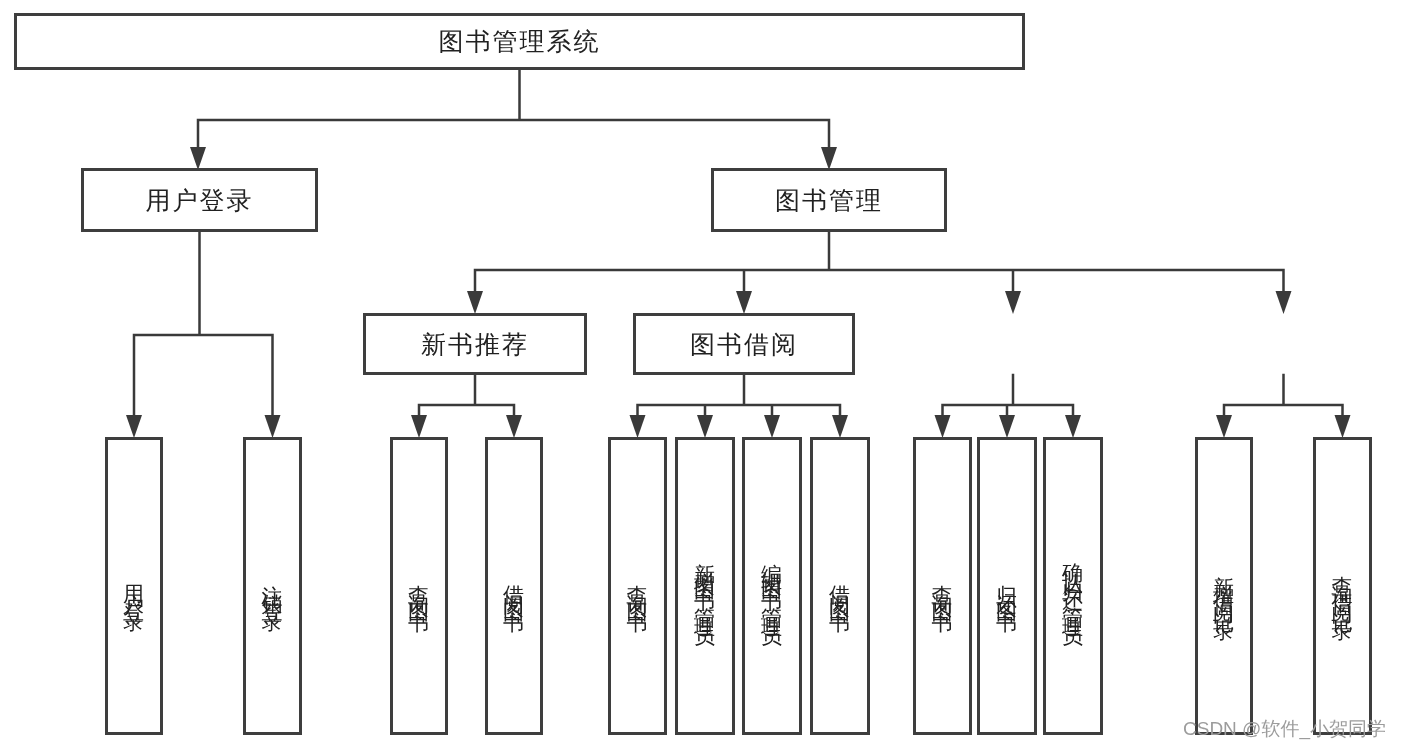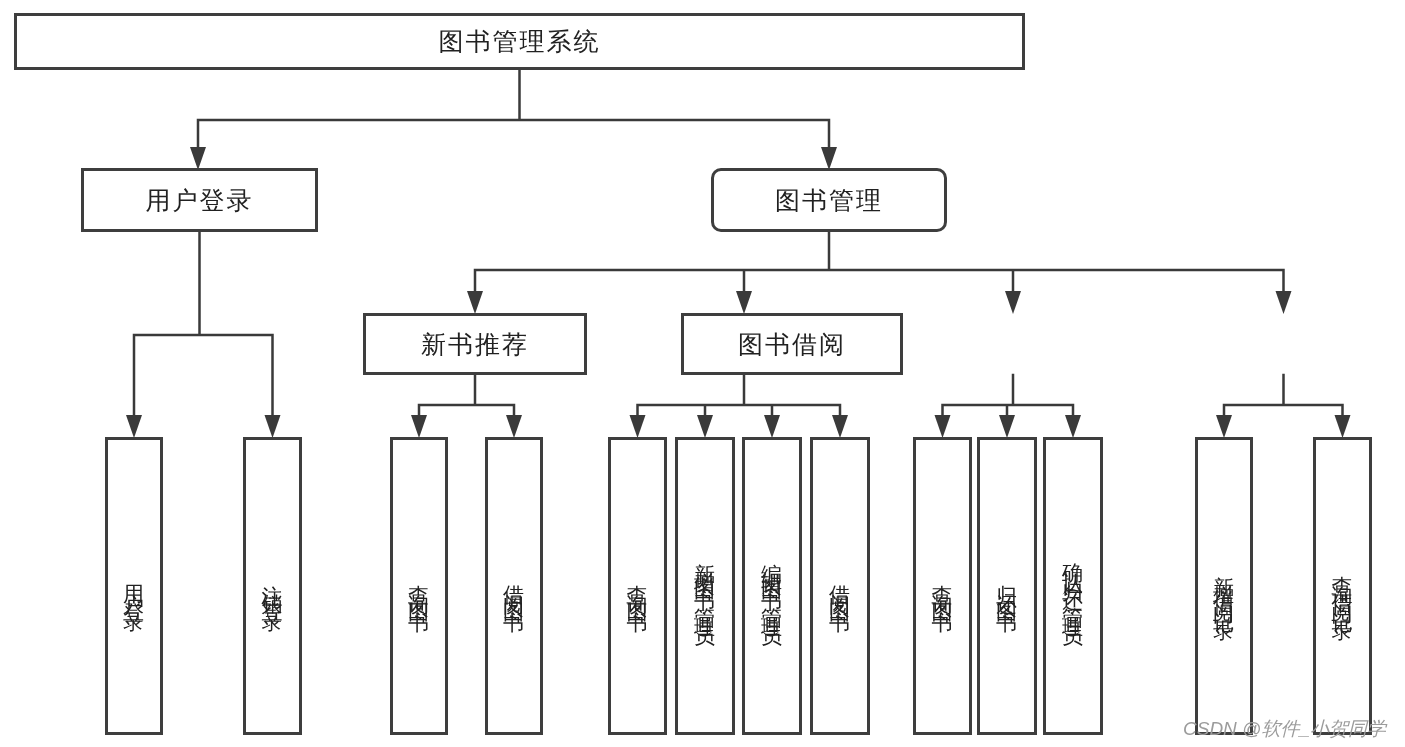--- a/index.html
+++ b/index.html
@@ -55,21 +55,20 @@
     line-height: 1;
   }
   .watermark {
     position: absolute;
     left: 1183px;
     top: 716px;
     font-size: 19px;
     color: #9c9c9c;
     white-space: nowrap;
     z-index: 5;
-    font-style: italic;
   }
 </style>
 </head>
 <body>
 
 <div class="canvas">
 
   <svg class="connectors" viewBox="0 0 1405 747" xmlns="http://www.w3.org/2000/svg">
 
     <g>
@@ -116,24 +115,24 @@
     <g>
       <path d="M1283.5,375 V405 M1224,405 H1342.5 M1224,405 V417 M1342.5,405 V417"></path>
       <polygon points="1216,415 1232,415 1224,438"></polygon>
       <polygon points="1334.5,415 1350.5,415 1342.5,438"></polygon>
     </g>
   </svg>
 
   <div class="node h-node" style="left:14px; top:13px; width:1011px; height:57px;">图书管理系统</div>
 
   <div class="node h-node" style="left:81px; top:168px; width:237px; height:64px;">用户登录</div>
-  <div class="node h-node" style="left:711px; top:168px; width:236px; height:64px;border-radius:10px;">图书管理</div>
+  <div class="node h-node" style="left:711px; top:168px; width:236px; height:64px;">图书管理</div>
 
   <div class="node h-node" style="left:363px; top:313px; width:224px; height:62px;">新书推荐</div>
-  <div class="node h-node" style="left:633px; top:313px; width:222px; height:62px;margin-left:48px;">图书借阅</div>
+  <div class="node h-node" style="left:633px; top:313px; width:222px; height:62px;">图书借阅</div>
 
   <div class="node v-node" style="left:105px; top:437px; width:58px; height:298px;">用户登录</div>
   <div class="node v-node" style="left:243px; top:437px; width:59px; height:298px;">注销登录</div>
 
   <div class="node v-node" style="left:390px; top:437px; width:58px; height:298px;">查询图书</div>
   <div class="node v-node" style="left:485px; top:437px; width:58px; height:298px;">借阅图书</div>
 
   <div class="node v-node" style="left:608px; top:437px; width:59px; height:298px;">查询图书</div>
   <div class="node v-node" style="left:675px; top:437px; width:60px; height:298px;">新增图书（管理员）</div>
   <div class="node v-node" style="left:742px; top:437px; width:60px; height:298px;">编辑图书（管理员）</div>

